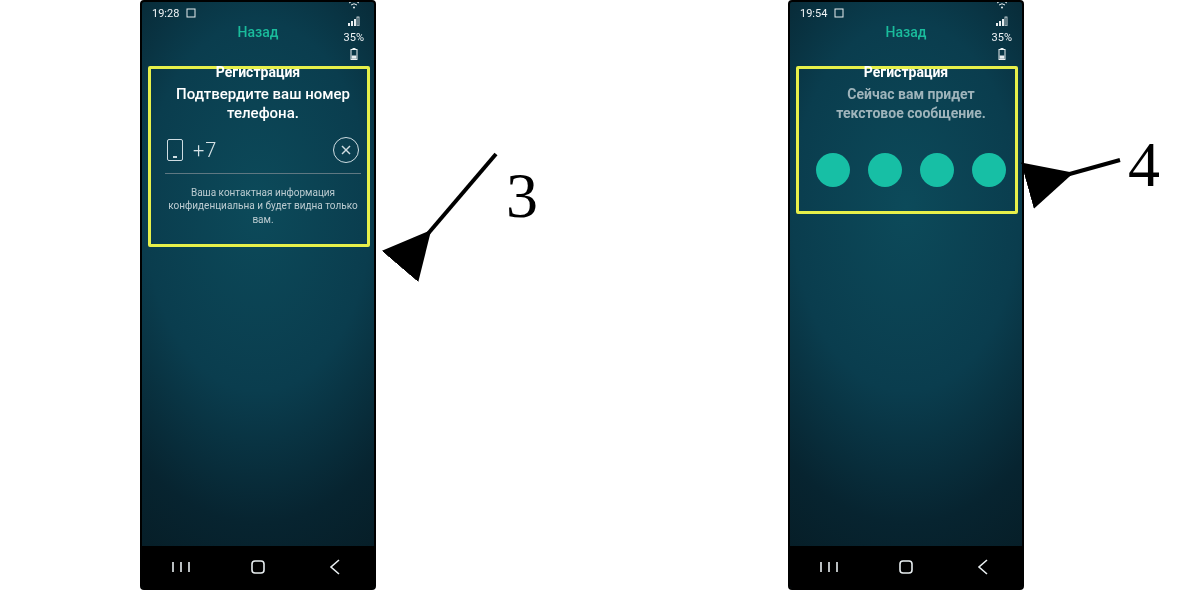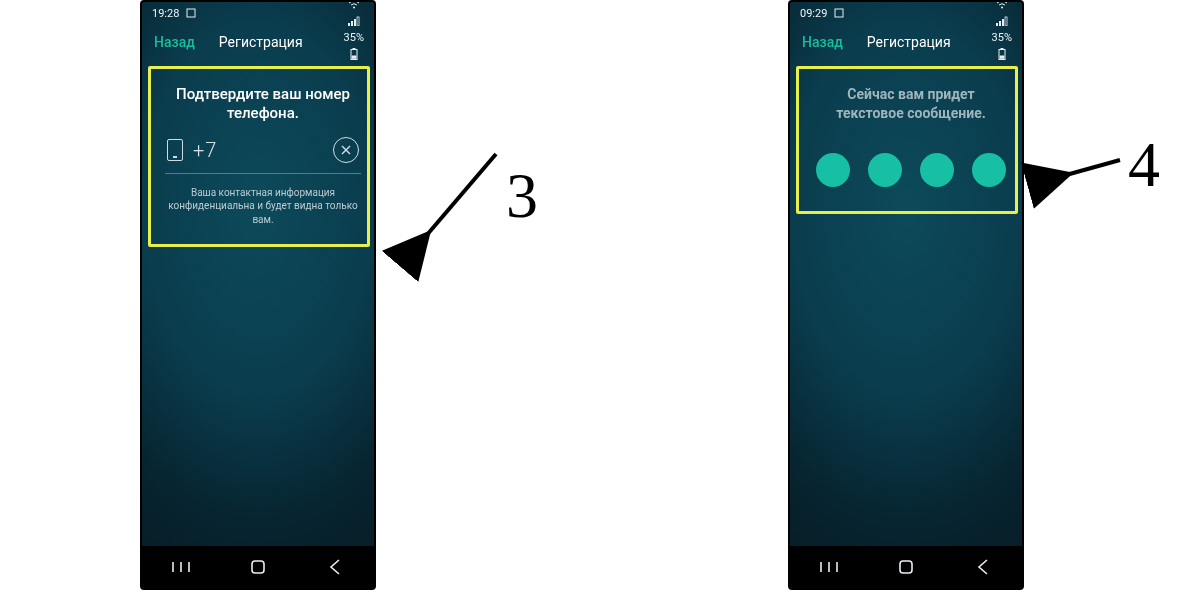--- a/index.html
+++ b/index.html
@@ -37,26 +37,27 @@
   }
   .sb-left { display: flex; align-items: center; gap: 6px; }
   .sb-right { display: flex; align-items: center; gap: 4px; flex-direction: column; }
   .sb-icon { width: 12px; height: 12px; display: inline-flex; align-items: center; justify-content: center; }
 
   
   .appheader {
     height: 36px;
     display: flex;
     align-items: center;
-    padding: 0 12px;
+    padding: 0 1px;
     gap: 24px;
     font-size: 14px;
+    flex-direction: column;
   }
   .back { color: #1abc9c; font-weight: 500; }
-  .title { color: #ffffff; font-weight: 400; }
+  .title { color: #ffffff; font-weight: 700; }
 
   
   .hl-card {
     margin: 6px 4px 0 6px;
     border: 3px solid #e7f04a;
     border-radius: 2px;
     padding: 16px 6px 18px 14px;
     text-align: center;
   }
   .card-title {
@@ -224,21 +225,21 @@
           <polyline points="11,2 3,9 11,16" fill="none" stroke="#e8eef0" stroke-width="1.6"></polyline>
         </svg>
     </div>
   </div>
 </div>
 
 <div class="phone right">
 
   <div class="statusbar">
     <div class="sb-left">
-      <span>09:29</span>
+      <span>19:54</span>
       <span class="sb-icon">
         <svg width="10" height="10" viewBox="0 0 10 10">
             <rect x="1" y="1" width="8" height="8" fill="none" stroke="#e8eef0" stroke-width="1"></rect>
           </svg>
       </span>
     </div>
     <div class="sb-right">
       <span class="sb-icon">
         <svg width="10" height="10" viewBox="0 0 10 10">
             <circle cx="5" cy="5.5" r="3.2" fill="none" stroke="#e8eef0" stroke-width="1"></circle>

